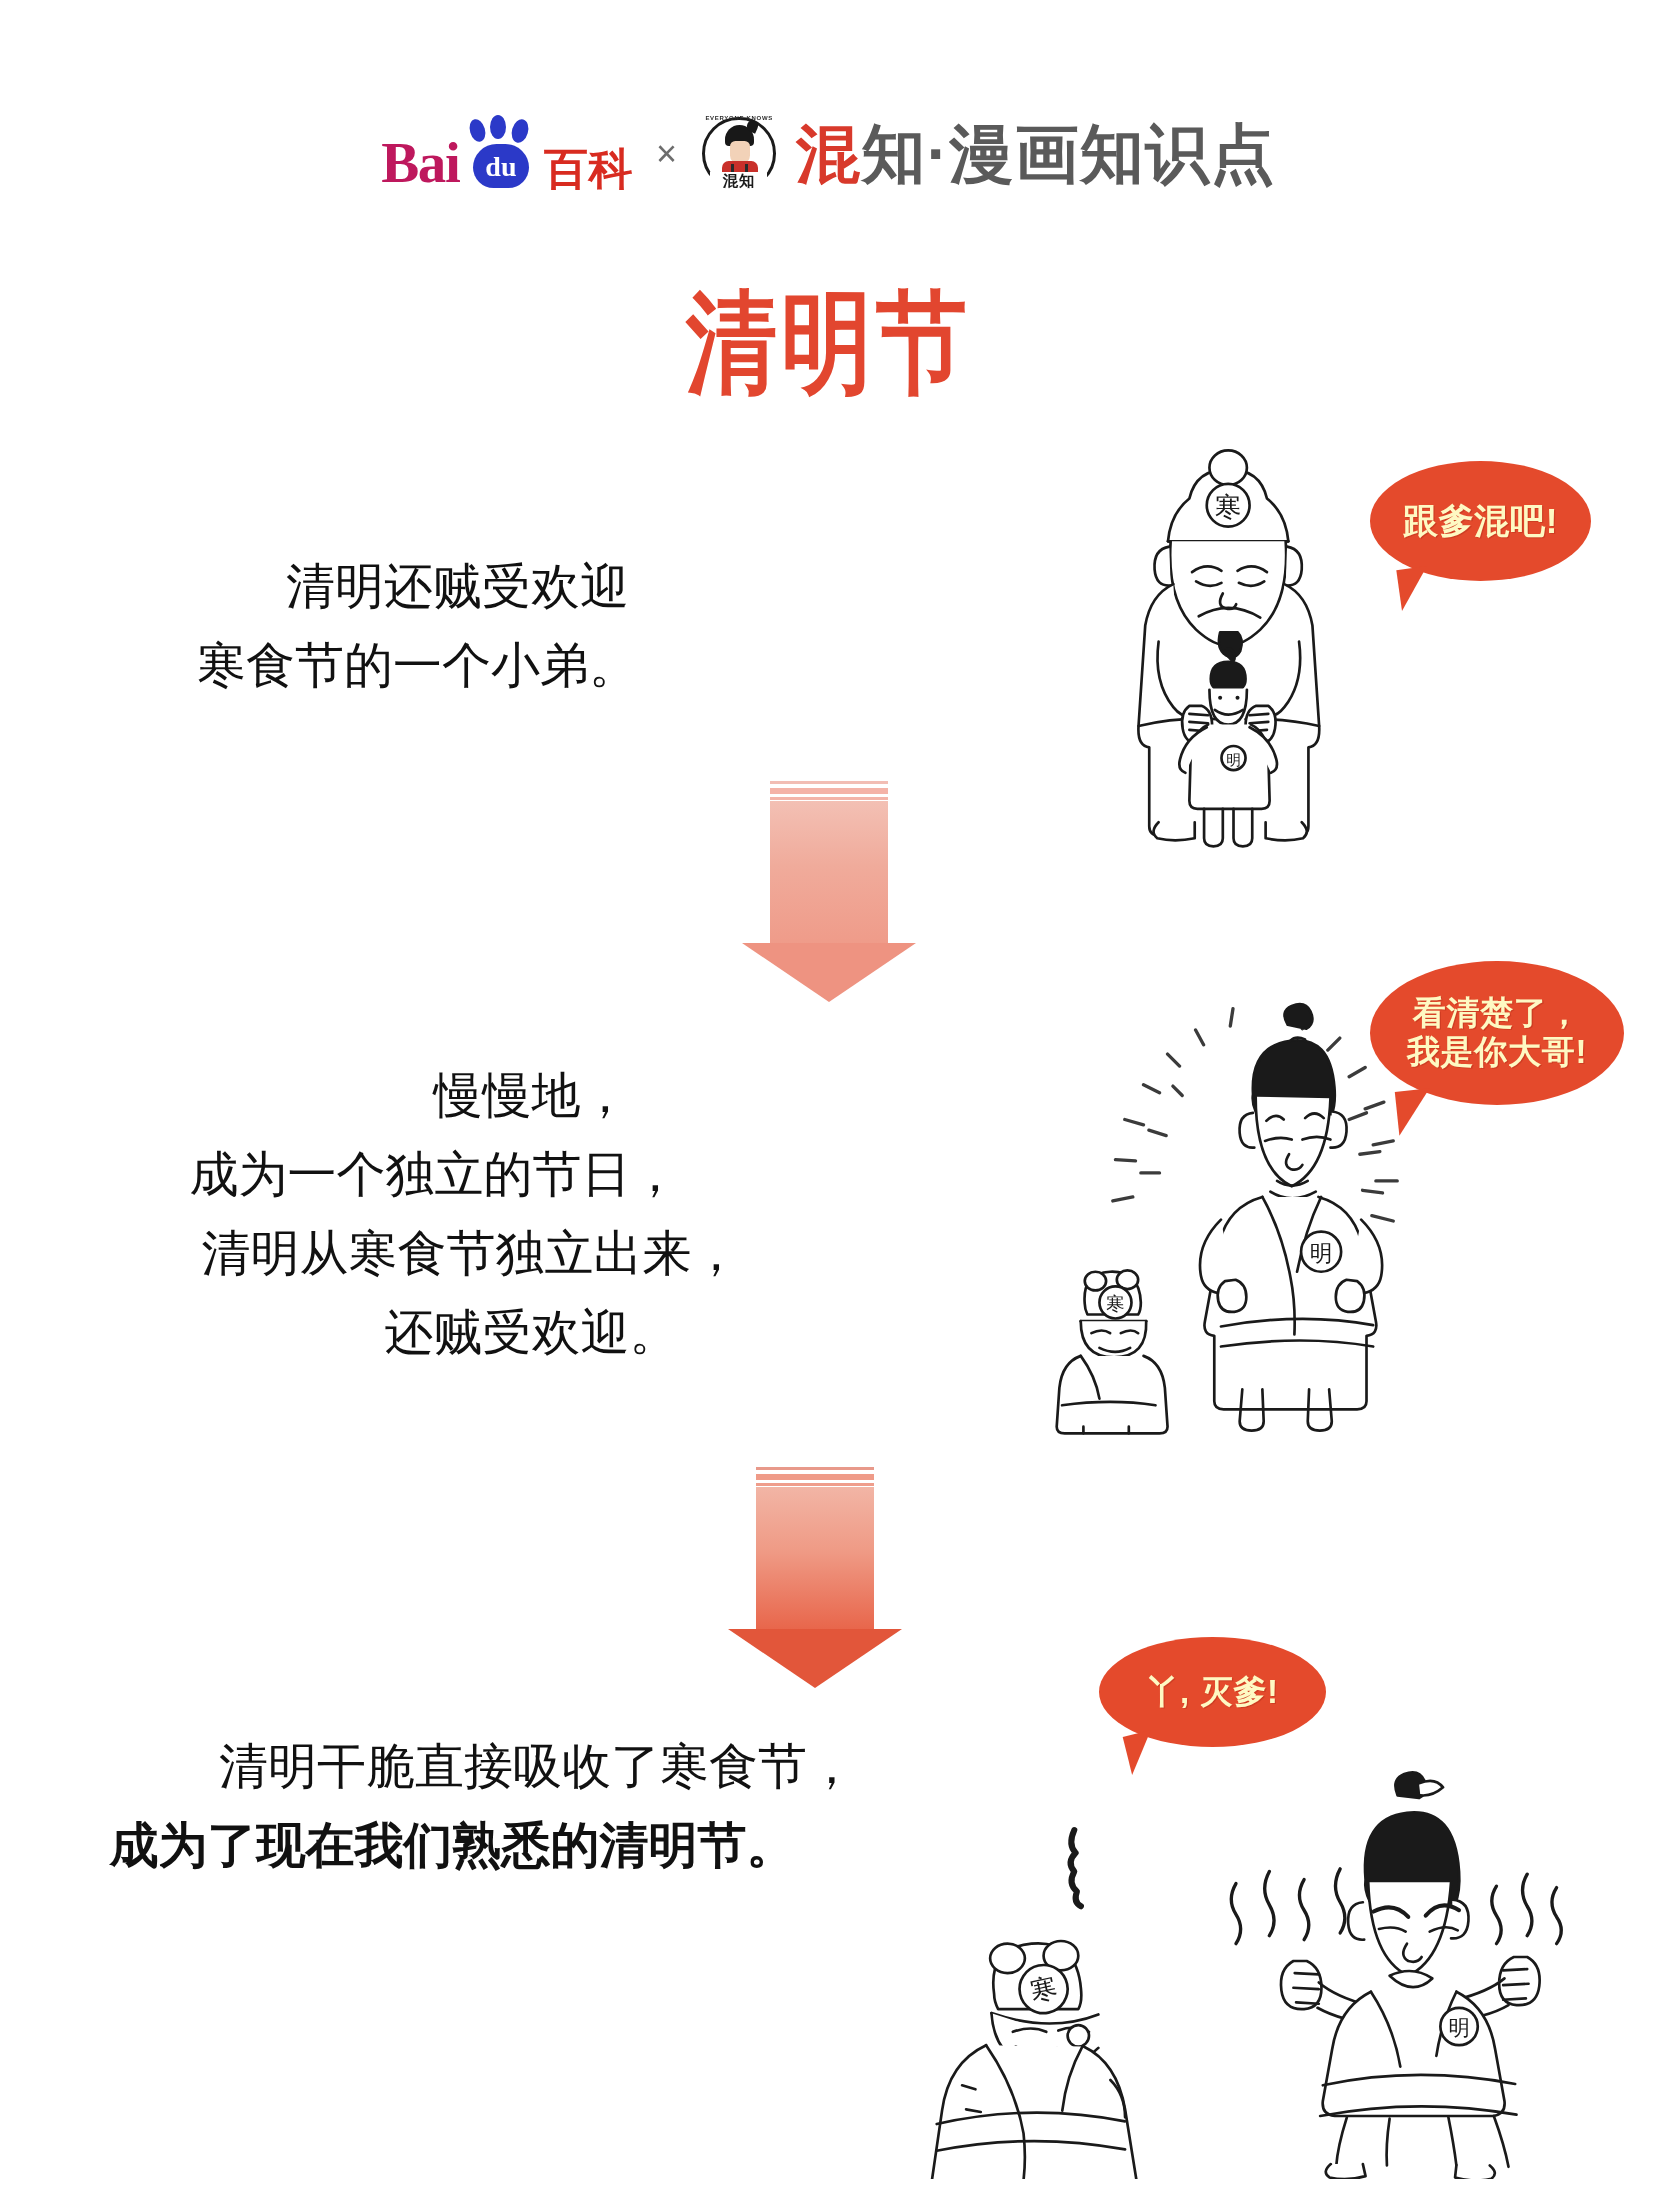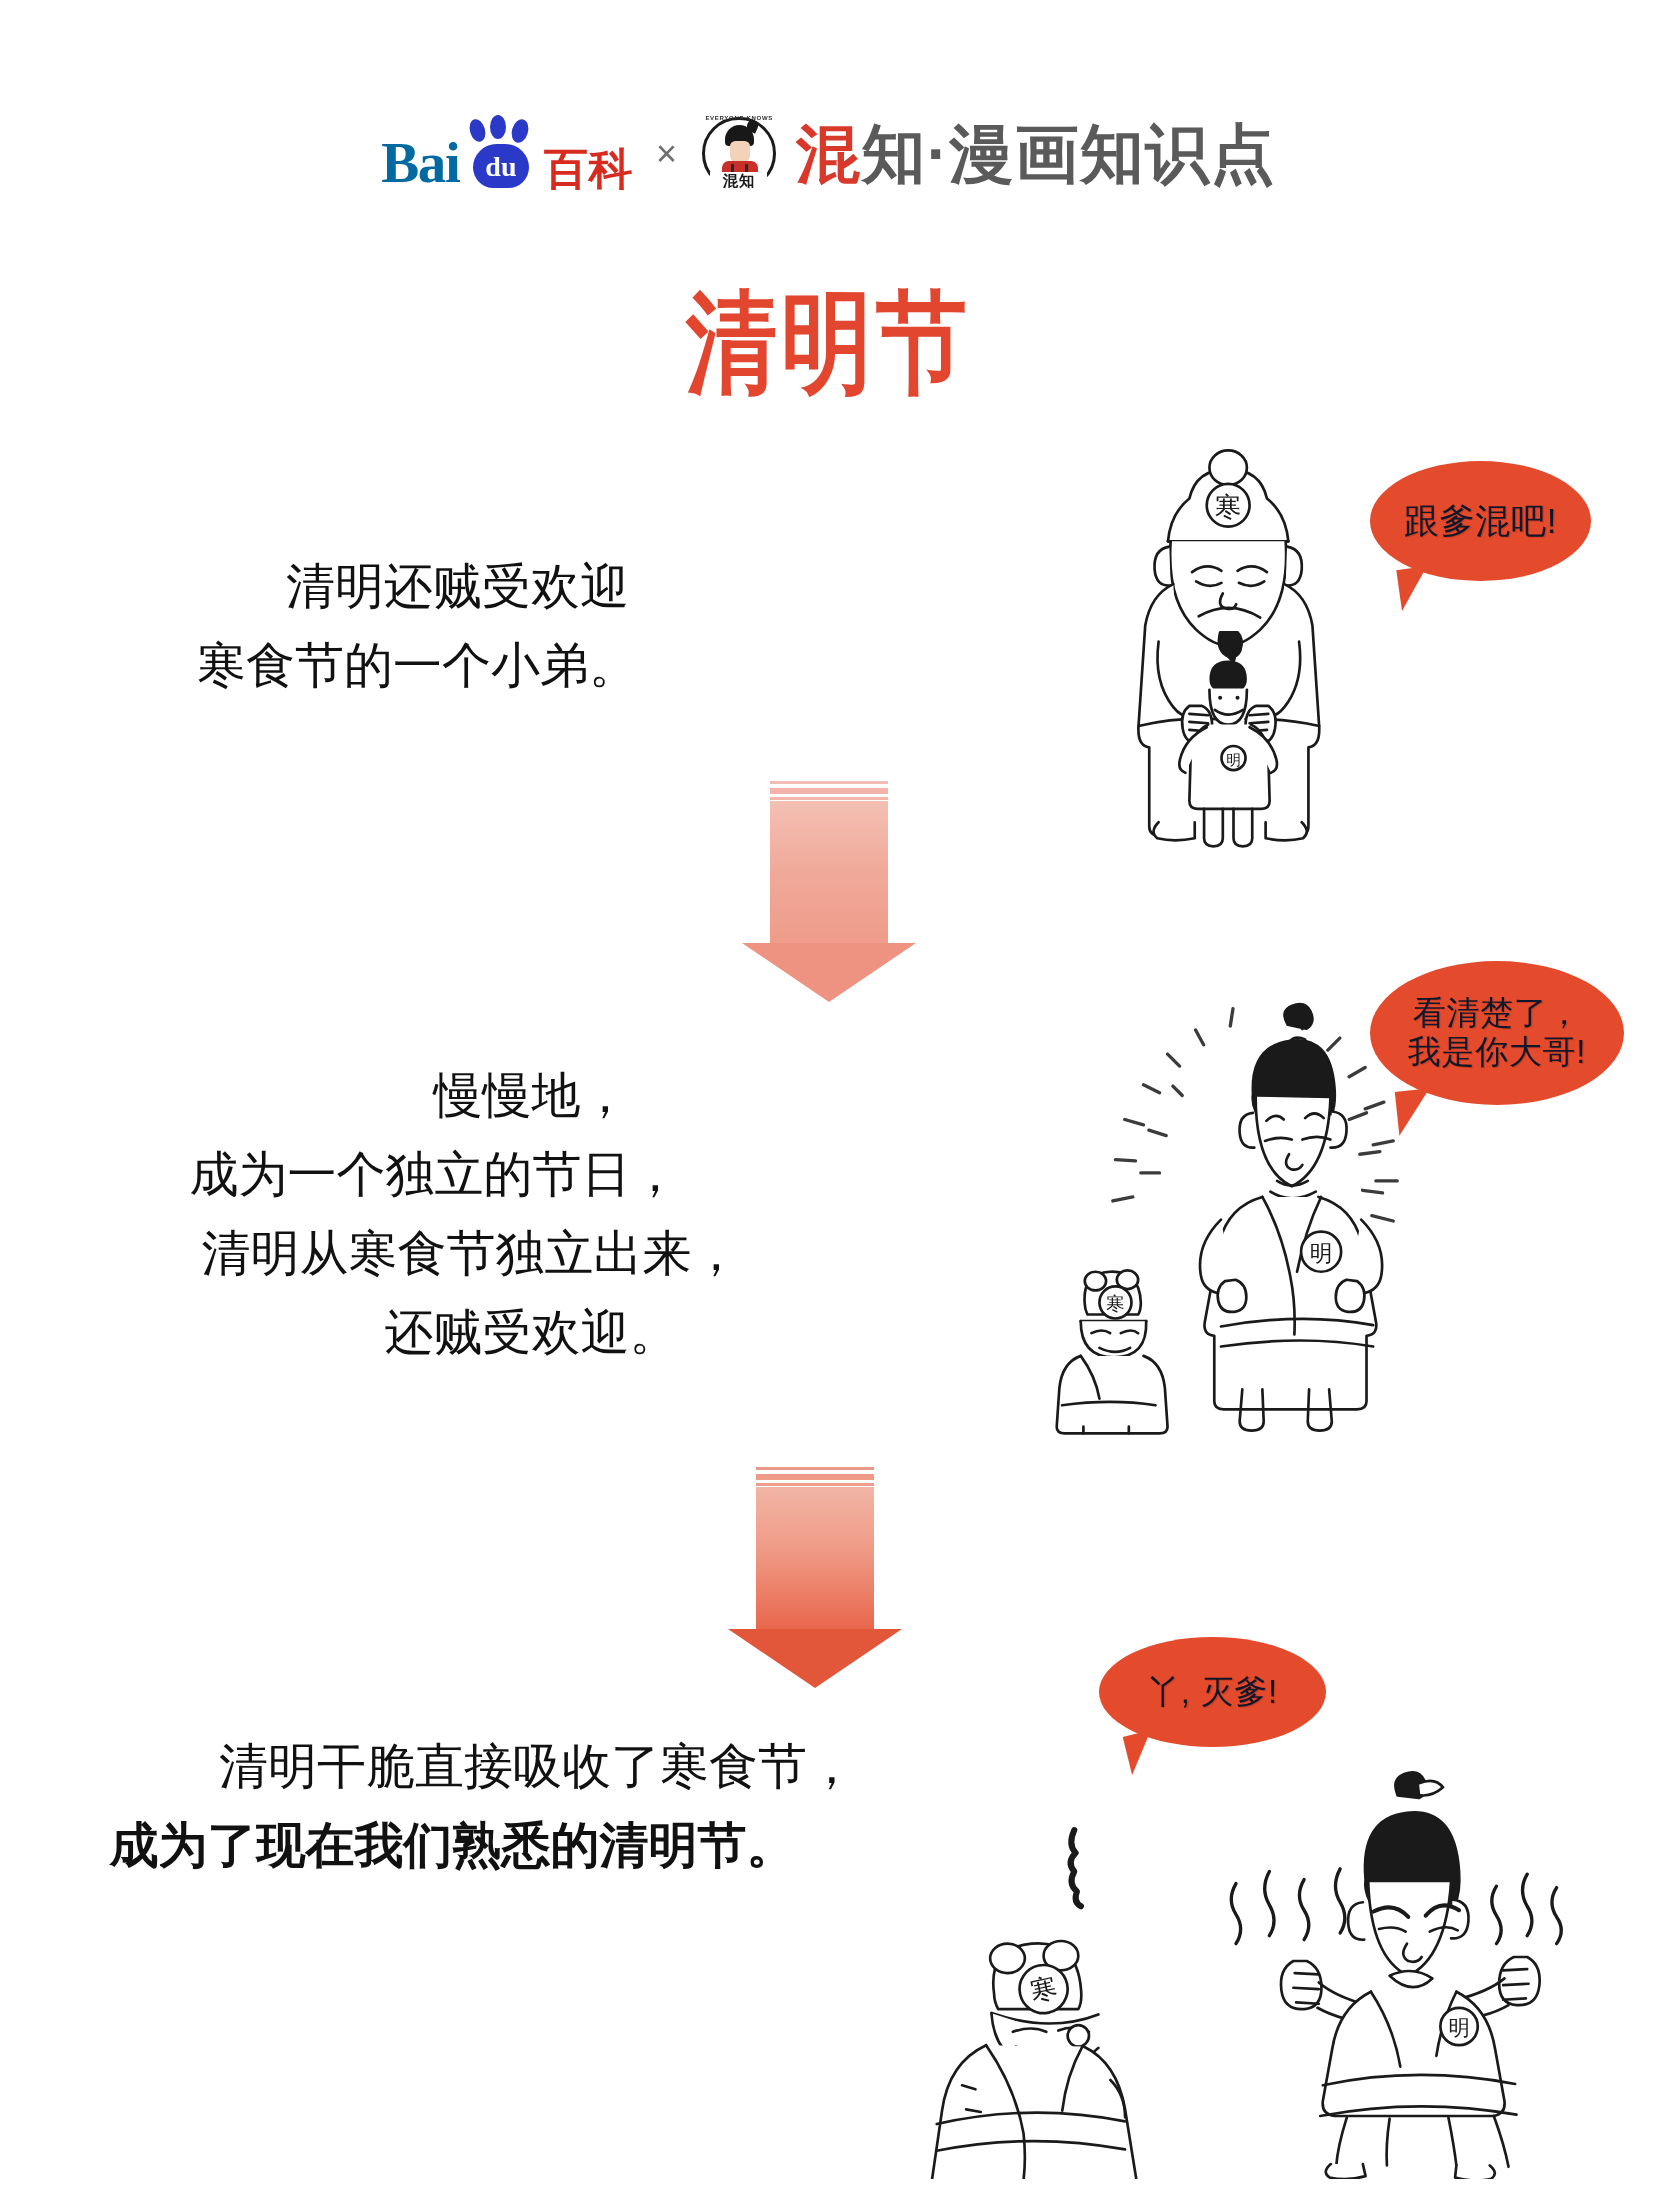--- a/index.html
+++ b/index.html
@@ -11,21 +11,21 @@
   }
   .page { position: relative; width: 1657px; height: 2205px; background: #fff; }
 
   
   .header {
     position: absolute; top: 114px; left: 0; width: 1657px;
     display: flex; align-items: center; justify-content: center; gap: 17.4px;
   }
   .baidu-logo { display: flex; align-items: flex-end; height: 74px; }
   .baidu-bai {
-    font-size: 57px; font-weight: bold; color: #0369a1;
+    font-size: 57px; font-weight: bold; color: #be185d;
     font-family: "Liberation Serif", "DejaVu Serif", serif;
     letter-spacing: -1.3px; line-height: 0.95;
   }
   .paw { position: relative; width: 79px; height: 72px; margin: 0 1.3px 1.3px 1.3px; }
   .paw .toe { position: absolute; background: #2b39c8; border-radius: 50%; }
   .paw .t1 { width: 14.7px; height: 23px; left: 9.4px; top: 1.3px; transform: rotate(-16deg); }
   .paw .t2 { width: 16px; height: 24px; left: 29px; top: -2.7px; }
   .paw .t3 { width: 16px; height: 24px; left: 51px; top: 1.3px; transform: rotate(16deg); }
   .paw .pad {
     position: absolute; left: 12px; top: 27px; width: 56px; height: 44px;
@@ -135,21 +135,21 @@
   #arrow2 .head { background: #e2563a; }
 
   
   .illus { position: absolute; }
   .illus svg { display: block; }
 
   
   .bubble {
     position: absolute; background: #e44a2c; border-radius: 50%;
     display: flex; align-items: center; justify-content: center;
-    color: #0f172a; font-weight: normal; text-align: center;
+    color: #fef9c3; font-weight: bold; text-align: center;
     line-height: 1.18; letter-spacing: 0.7px;
     text-shadow: 1.3px 1.3px 0 rgba(150,30,15,0.28);
   }
   .bubble .tail {
     position: absolute; width: 0; height: 0;
   }
   #bubble1 { left: 1370px; top: 461px; width: 221px; height: 120px; font-size: 35px; }
   #bubble1 .tail {
     left: 29px; bottom: -28px;
     border-left: 0 solid transparent; border-right: 31px solid transparent;

